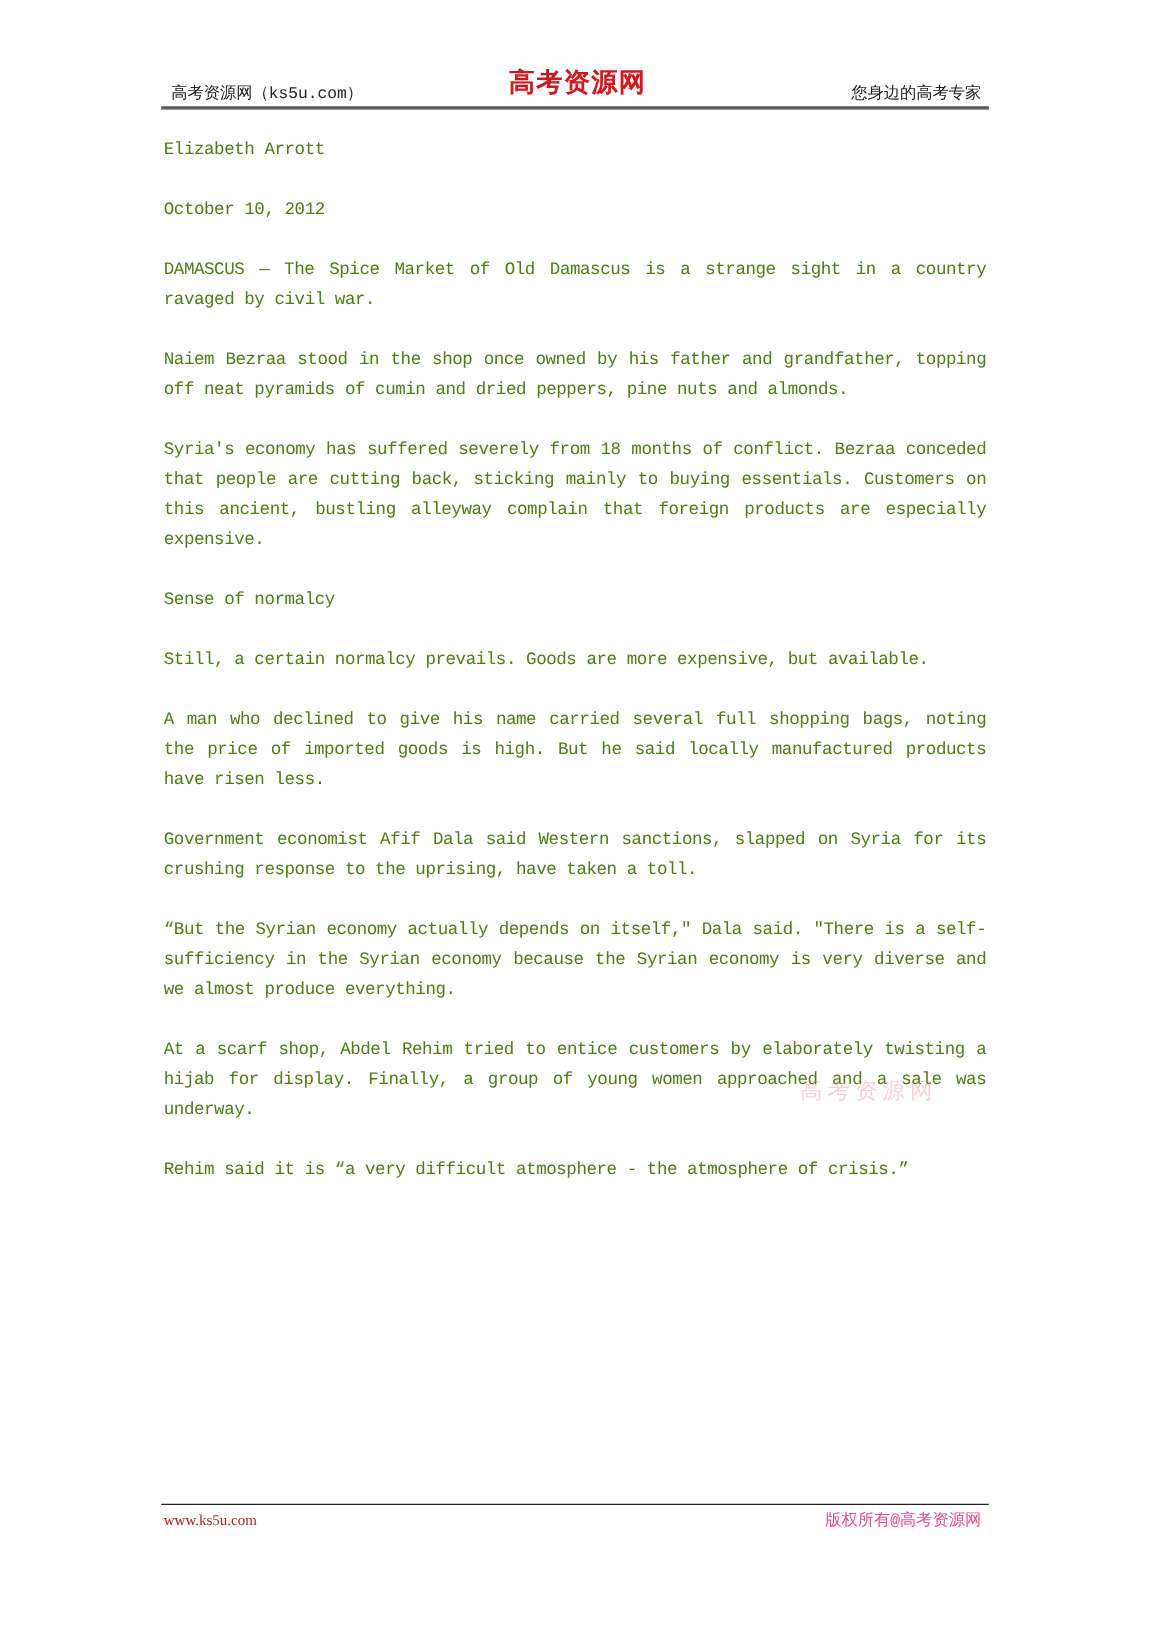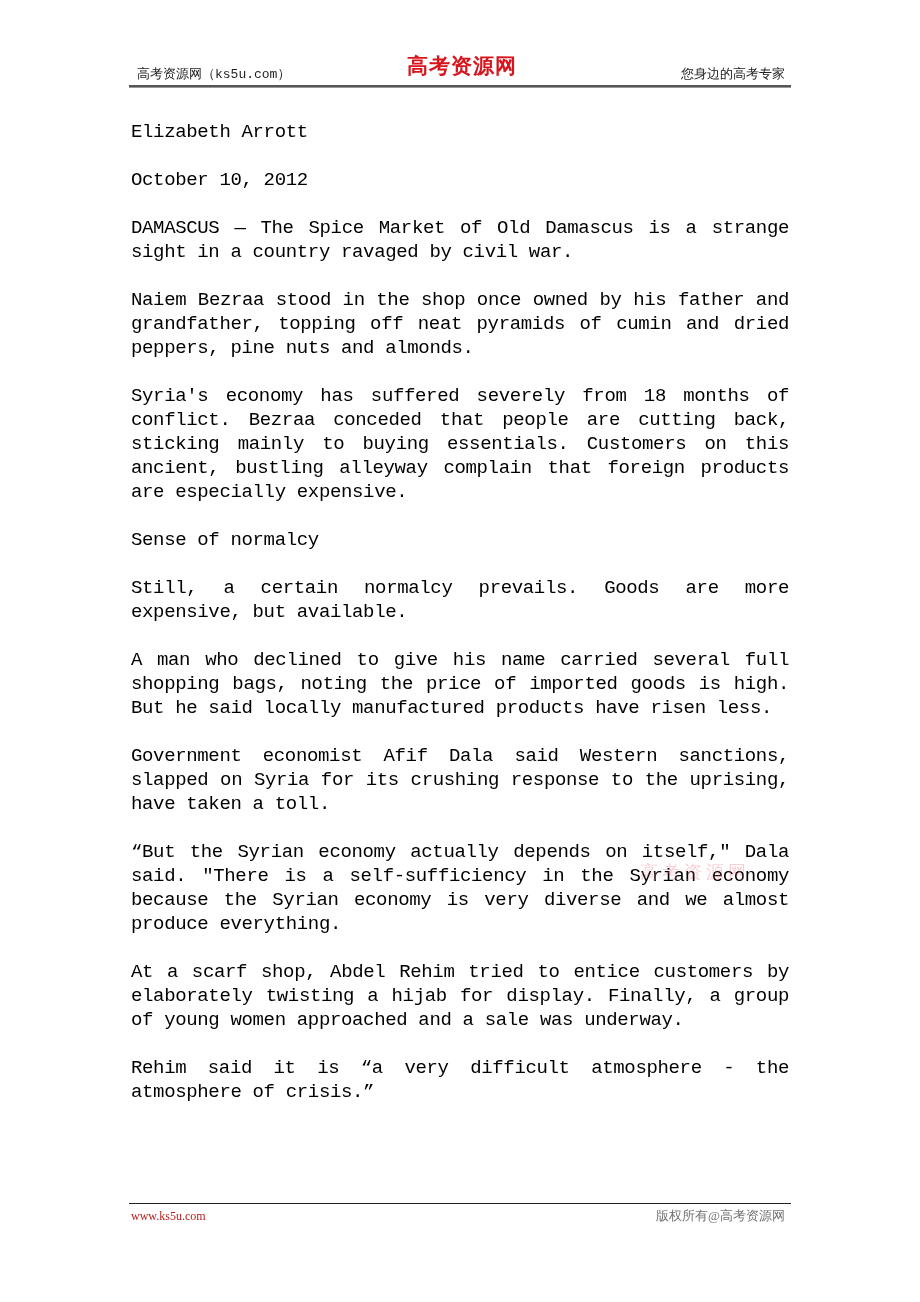--- a/index.html
+++ b/index.html
@@ -53,27 +53,27 @@
       left: 0;
       right: 0;
       bottom: 0;
       height: 2px;
       background: #555;
       border-bottom: 1px solid #999;
     }
     .content {
       position: absolute;
       left: 131px;
-      top: 120px;
+      top: 108px;
       width: 658px;
-      font-size: 19px;
+      font-size: 14px;
       line-height: 24px;
       font-family: "Liberation Mono", "DejaVu Sans Mono", monospace;
       letter-spacing: -0.35px;
-      color: #000000;
+      color: #4d7c0f;
     }
     .content p {
       margin: 0 0 24px 0;
       text-align: justify;
     }
     .watermark {
       position: absolute;
       left: 640px;
       top: 860px;
       font-size: 18px;
@@ -104,22 +104,22 @@
       font-size: 12px;
       color: #b91c1c;
       font-family: "Liberation Serif", serif;
       text-decoration: none;
     }
     .footer-right {
       position: absolute;
       right: 6px;
       top: 4px;
       font-size: 13px;
-      color: #737373;
-      font-family: Liberation Serif, serif;
+      color: #ec4899;
+      font-family: Liberation Mono, monospace;
     }
   </style>
 </head>
 <body>
 
 <div class="page-header">
   <span class="header-left">高考资源网（ks5u.com）</span>
   <span class="header-logo">高考资源网</span>
   <span class="header-right">您身边的高考专家</span>
   <div class="header-rule"></div>

